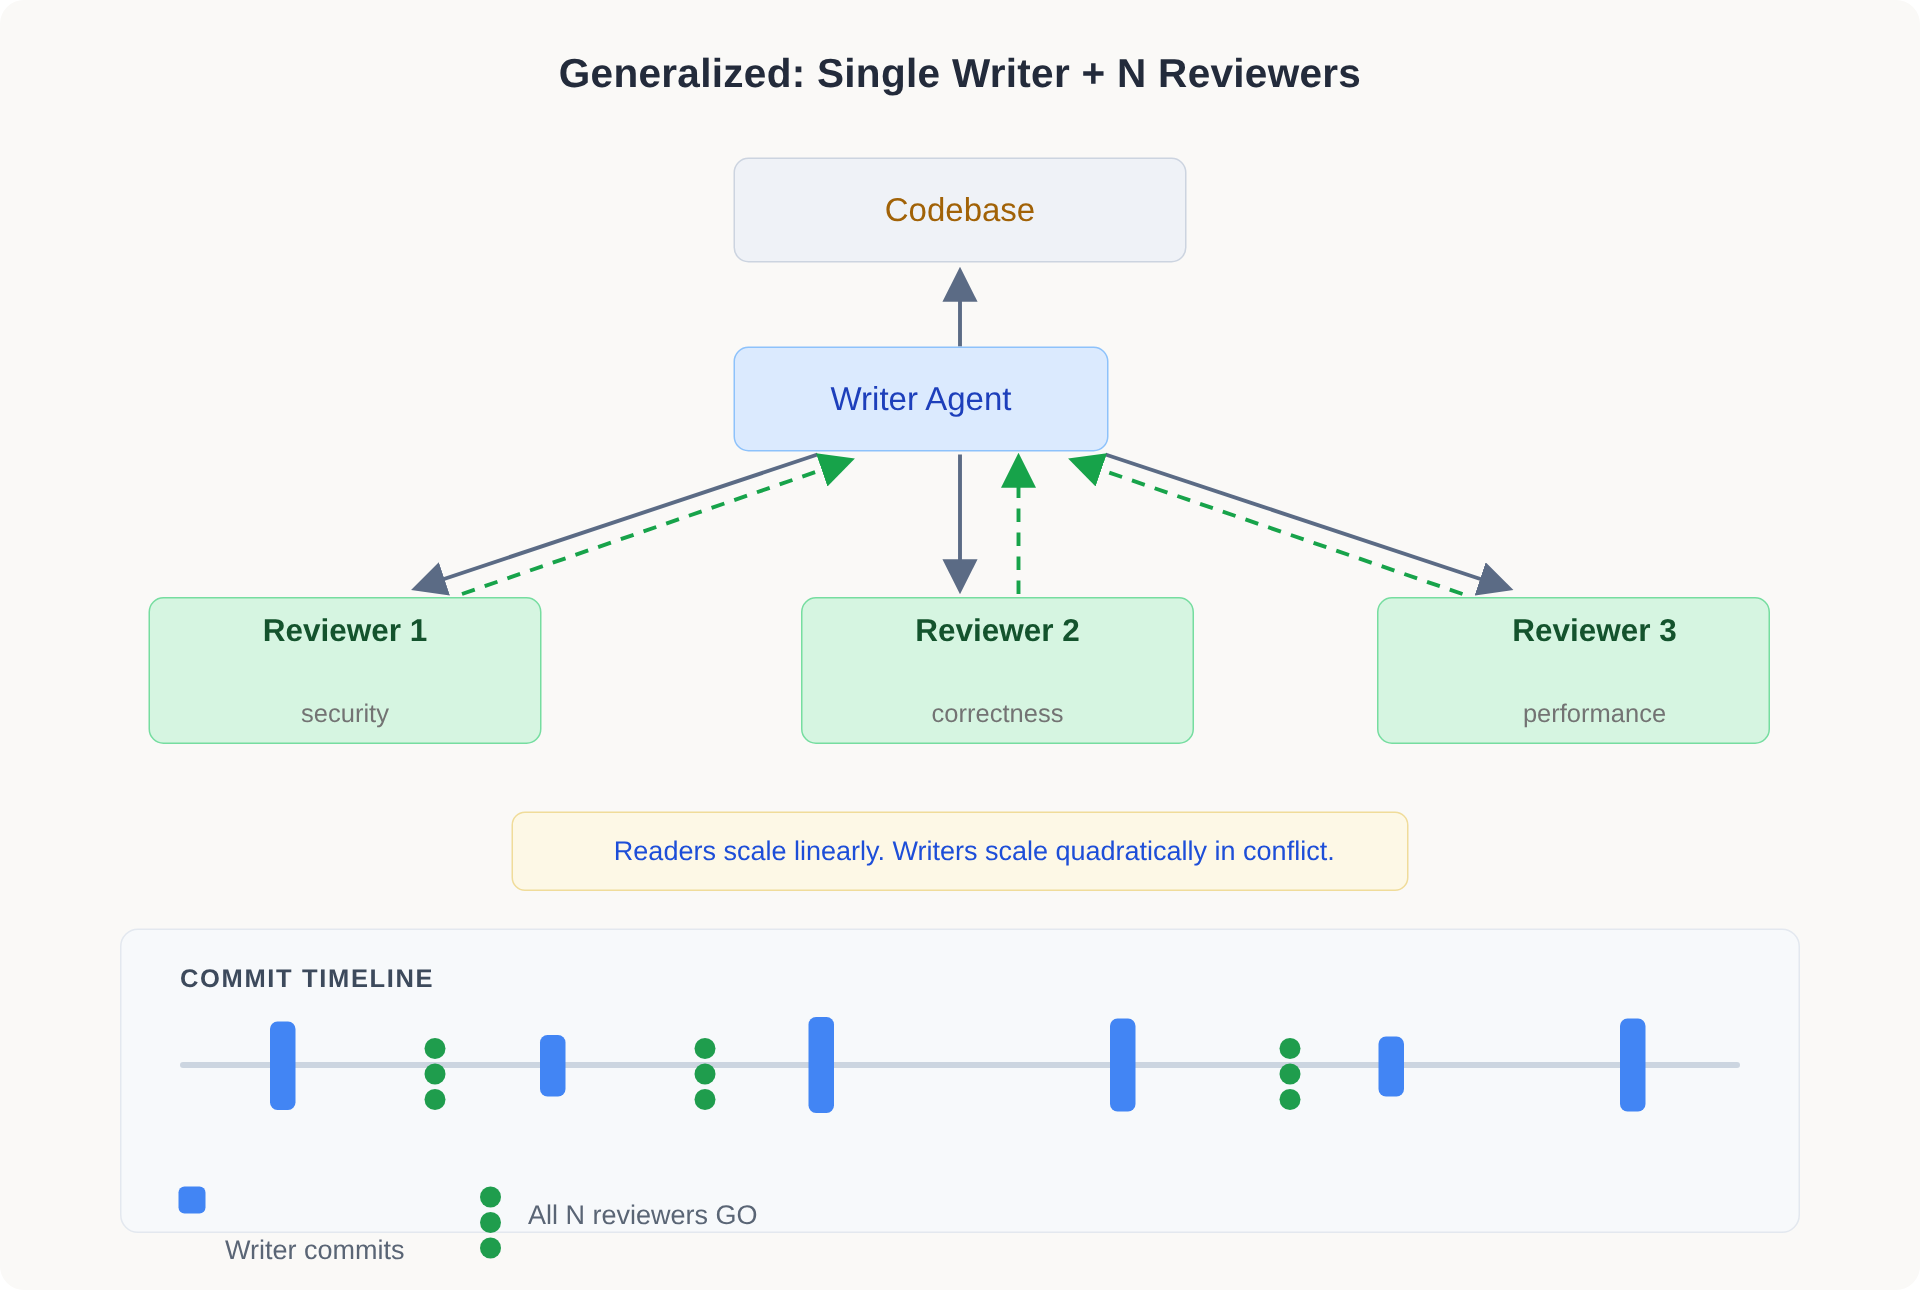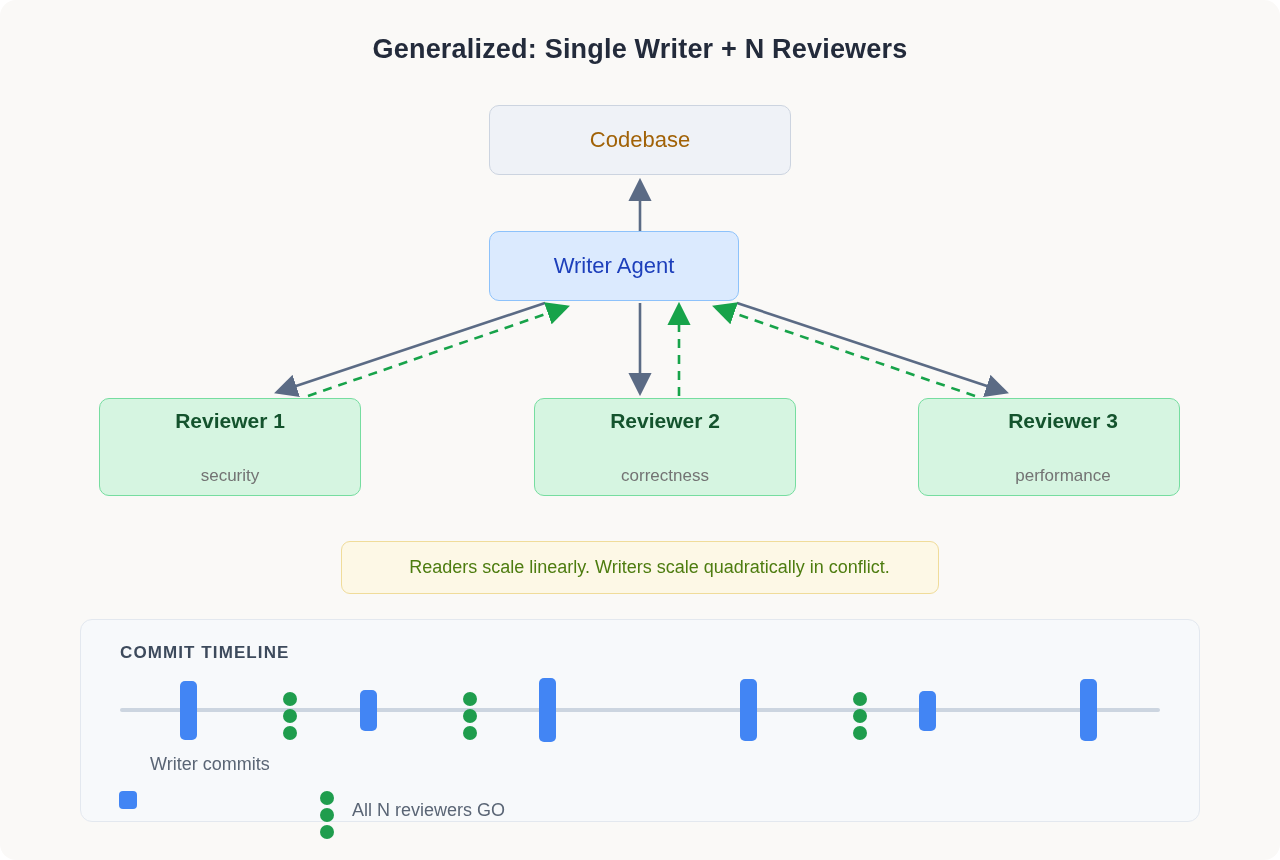--- a/index.html
+++ b/index.html
@@ -50,21 +50,21 @@
   }
   .rv1{left:99px;} .rv2{left:510px;margin-left:24px;} .rv3{left:918px;padding-left:28px;}
   .node-reviewer .lbl{font-size:21px;color:#14532d;font-weight:bold;}
   .node-reviewer .sub{font-size:17px;color:#737373;margin-top:9px;}
 
   .note{
     position:absolute;left:341px;top:541px;width:598px;height:53px;
     box-sizing:border-box;
     background:#fdf8e6;border:1.6px solid #f0dc9a;border-radius:9px;
     display:flex;align-items:center;justify-content:center;
-    font-size:18px;color:#4d7c0f;padding-left:19px;
+    font-size:18px;color:#1d4ed8;padding-left:19px;
   }
 
   .panel{
     position:absolute;left:80px;top:619px;width:1120px;height:203px;
     box-sizing:border-box;
     background:#f7f9fb;border:1.5px solid #e3e8ef;border-radius:12px;
   }
   .panel-title{
     position:absolute;left:120px;top:643px;
     font-size:17px;font-weight:bold;color:#3d4a5c;letter-spacing:1.1px;
@@ -81,21 +81,21 @@
   .dot{
     position:absolute;
     width:14px;height:14px;border-radius:50%;background:#1f9d4d;
   }
 
   .legend-sq{
     position:absolute;left:119px;top:791px;width:18px;height:18px;
     background:#4285f4;border-radius:4px;
   }
   .legend-lbl-1{
-    position:absolute;left:150px;top:754px;
+    position:absolute;left:150px;top:823px;
     font-size:18px;color:#5a6575;text-align:center;
   }
   .legend-dots{position:absolute;left:320px;top:791px;}
   .legend-dots .dot{position:relative;display:block;margin-bottom:3px;left:0;top:0;}
   .legend-lbl-2{
     position:absolute;left:352px;top:800px;
     font-size:18px;color:#5a6575;
   }
 </style>
 </head>

